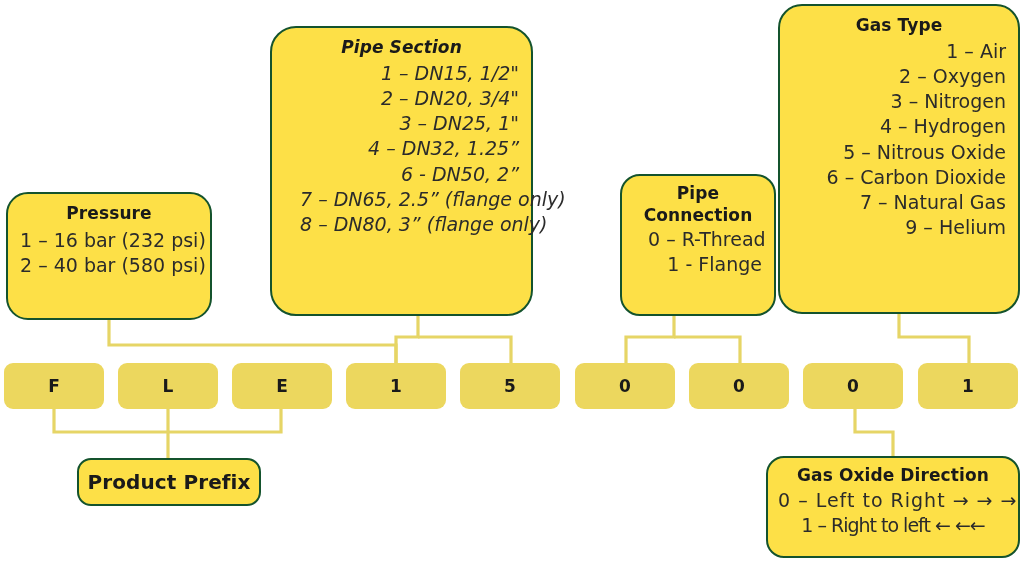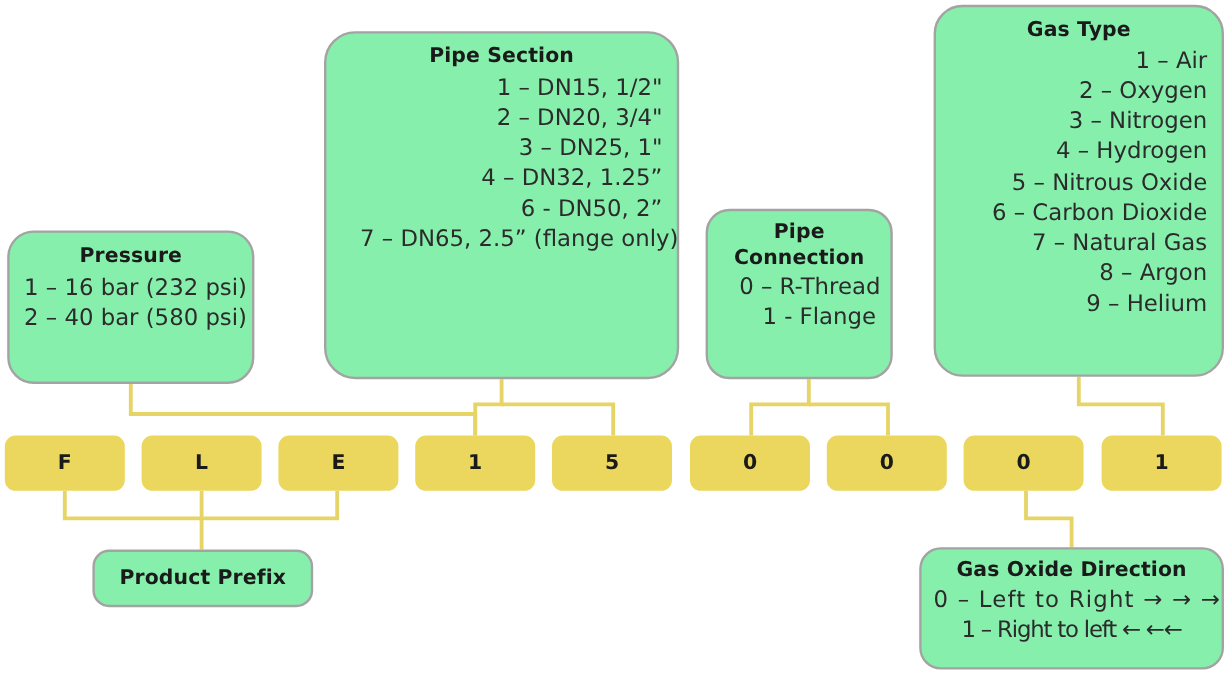--- a/index.html
+++ b/index.html
@@ -29,22 +29,22 @@
     left: 0; top: 0;
     width: 1024px;
     height: 566px;
     z-index: 1;
   }
 
   
   .callout {
     position: absolute;
     z-index: 2;
-    background: #86efac;
-    border: 2px solid #a3a3a3;
+    background: #fde047;
+    border: 2px solid #14532d;
     border-radius: 22px;
     box-sizing: border-box;
     padding: 8px 12px;
     line-height: 1.33;
   }
   .callout .c-title {
     display: block;
     text-align: center;
     font-weight: bold;
     font-size: 17px;
@@ -61,45 +61,46 @@
   }
   .callout.center .c-item { text-align: center; }
 
   
   #box-pressure {
     left: 6px;  top: 192px;  width: 206px; height: 128px;
   }
   #box-pressure .c-title { margin-bottom: 3px; }
 
   #box-pipe-section {
-    left: 270px; top: 26px; width: 296px; height: 290px;
+    left: 270px; top: 26px; width: 263px; height: 290px;
     border-radius: 26px;
+    font-style: italic;
   }
   #box-pipe-section .c-item { padding-left: 16px; }
 
   #box-pipe-connection {
-    left: 588px; top: 174px; width: 156px; height: 142px;
+    left: 620px; top: 174px; width: 156px; height: 142px;
     border-radius: 20px;
   }
   #box-pipe-connection .c-item { padding-left: 14px; }
   #box-pipe-connection .c-title { line-height: 1.15; }
 
   #box-gas-type {
     left: 778px; top: 4px; width: 242px; height: 310px;
     border-radius: 24px;
   }
   #box-gas-type .c-item { padding-left: 20px; }
 
   #box-product-prefix {
     left: 77px; top: 458px; width: 184px; height: 48px;
     border-radius: 14px;
     display: flex; align-items: center; justify-content: center;
     padding: 0;
   }
-  #box-product-prefix .c-title { font-size: 17px; margin: 0; }
+  #box-product-prefix .c-title { font-size: 20px; margin: 0; }
 
   #box-gas-flow {
     left: 766px; top: 456px; width: 254px; height: 102px;
     border-radius: 18px;
     padding: 6px 10px;
   }
   #box-gas-flow .c-title { margin-bottom: 1px; }
   #box-gas-flow .c-item { text-align: center; font-size: 19px; }
   .arrows { letter-spacing: 1px; }
   .arrows-tight { letter-spacing: -1px; }
@@ -161,39 +162,39 @@
   </div>
 
   <div class="callout" id="box-pipe-section">
     <span class="c-title">Pipe Section</span>
     <span class="c-item">1 – DN15, 1/2"</span>
     <span class="c-item">2 – DN20, 3/4"</span>
     <span class="c-item">3 – DN25, 1"</span>
     <span class="c-item">4 – DN32, 1.25”</span>
     <span class="c-item">6 - DN50, 2”</span>
     <span class="c-item">7 – DN65, 2.5” (flange only)</span>
+    <span class="c-item">8 – DN80, 3” (flange only)</span>
   </div>
 
   <div class="callout" id="box-pipe-connection">
     <span class="c-title">Pipe</span>
     <span class="c-title">Connection</span>
     <span class="c-item">0 – R-Thread</span>
     <span class="c-item">1 - Flange</span>
   </div>
 
   <div class="callout" id="box-gas-type">
     <span class="c-title">Gas Type</span>
     <span class="c-item">1 – Air</span>
     <span class="c-item">2 – Oxygen</span>
     <span class="c-item">3 – Nitrogen</span>
     <span class="c-item">4 – Hydrogen</span>
     <span class="c-item">5 – Nitrous Oxide</span>
     <span class="c-item">6 – Carbon Dioxide</span>
     <span class="c-item">7 – Natural Gas</span>
-    <span class="c-item">8 – Argon</span>
     <span class="c-item">9 – Helium</span>
   </div>
 
   <div id="code-row">
     <div class="code-block" style="left:4px">F</div>
     <div class="code-block" style="left:118px">L</div>
     <div class="code-block" style="left:232px">E</div>
     <div class="code-block" style="left:346px">1</div>
     <div class="code-block" style="left:460px">5</div>
     <div class="code-block" style="left:575px">0</div>

